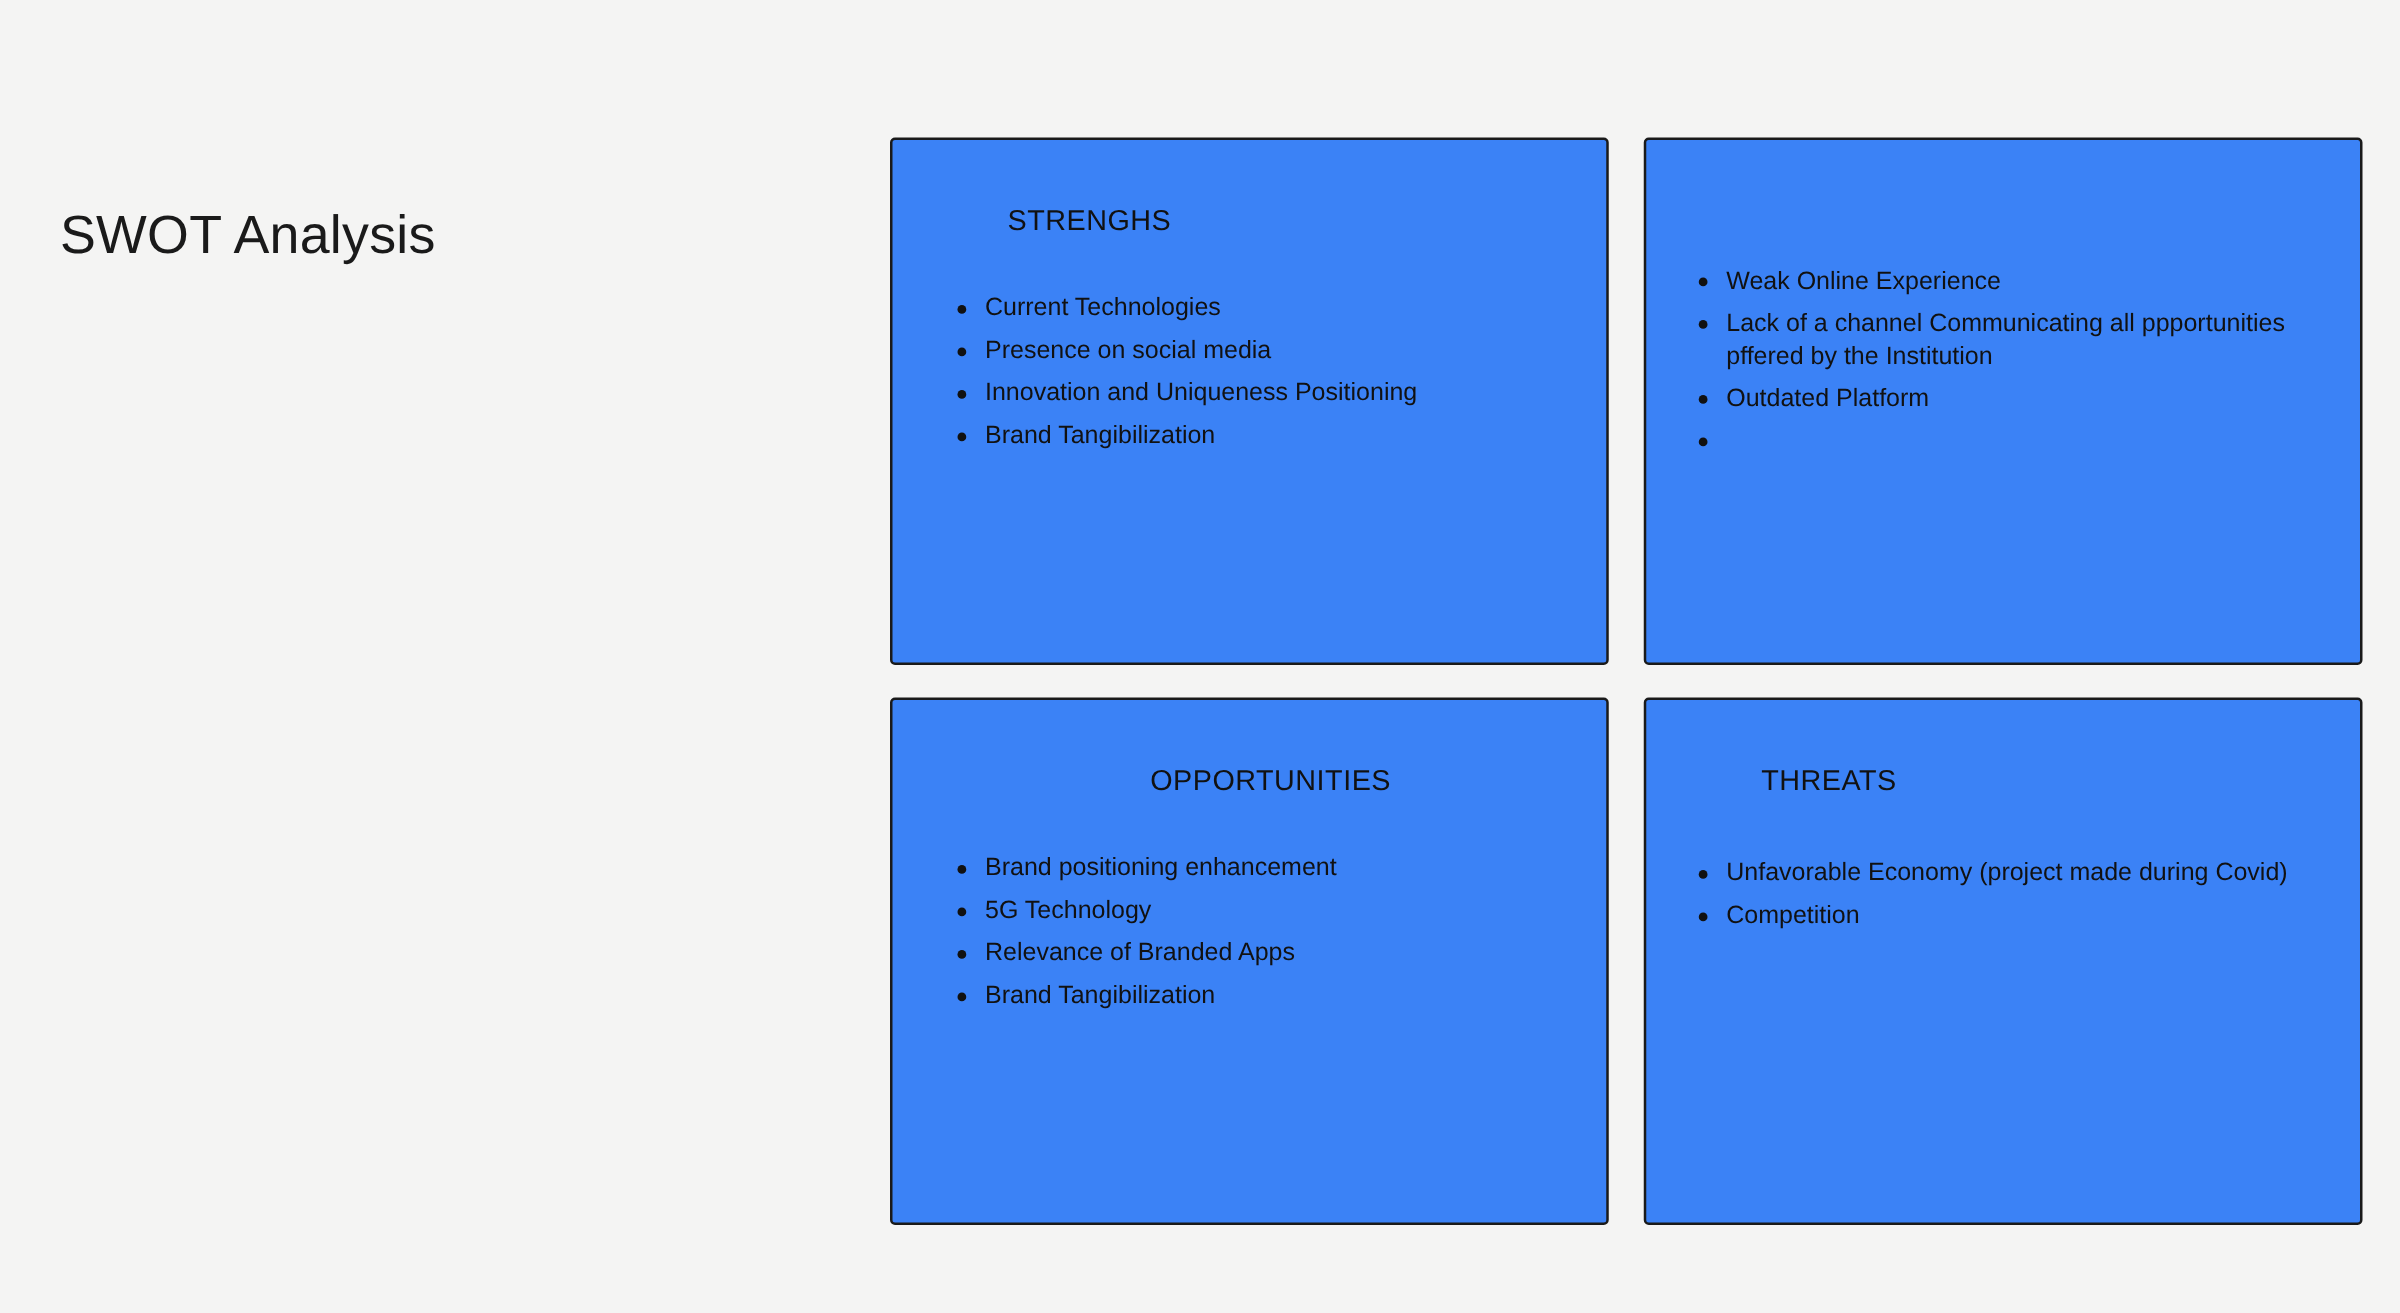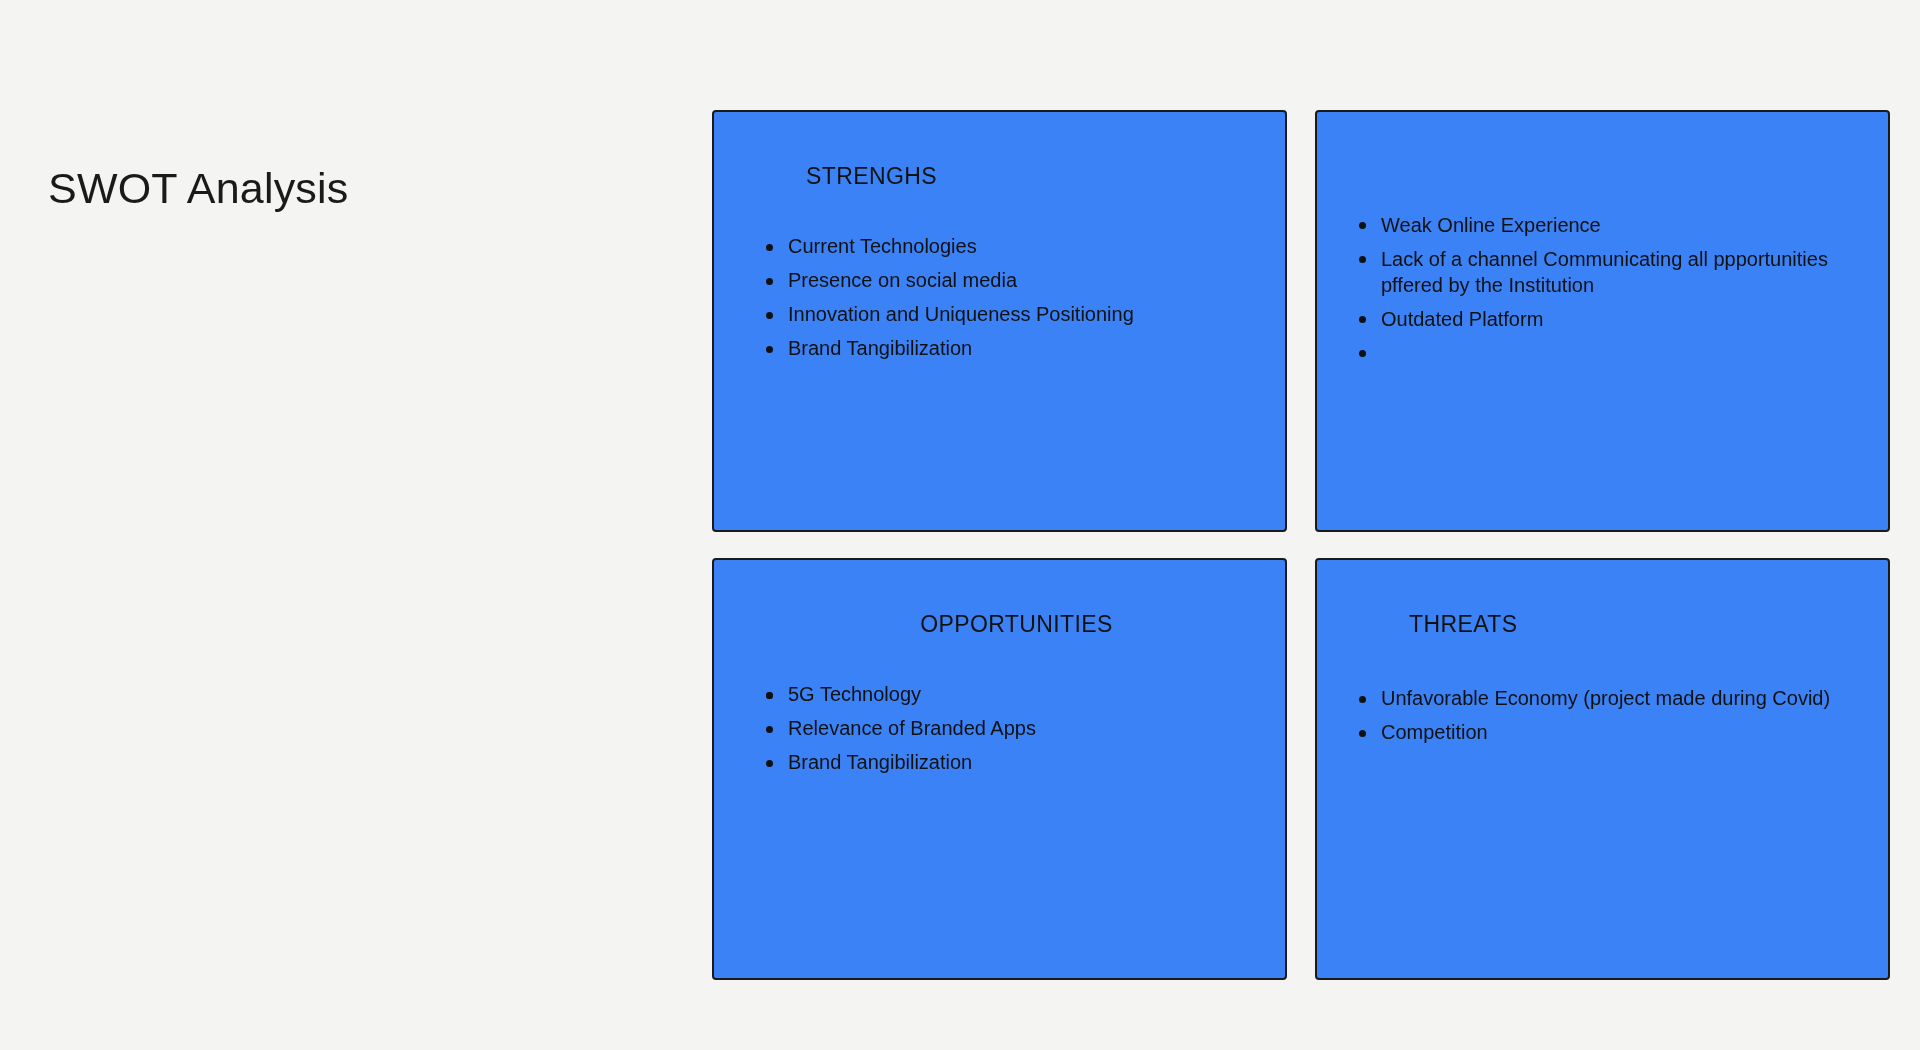--- a/index.html
+++ b/index.html
@@ -128,21 +128,21 @@
         <li><span class="bullet"></span><span>Weak Online Experience</span></li>
         <li><span class="bullet"></span><span>Lack of a channel Communicating all ppportunities pffered by the Institution</span></li>
         <li><span class="bullet"></span><span>Outdated Platform</span></li>
         <li><span class="bullet"></span></li>
       </ul>
     </div>
 
     <div class="swot-card" id="card-opportunities">
       <div class="card-title">OPPORTUNITIES</div>
       <ul class="card-list">
-        <li><span class="bullet"></span></li>
+        <li><span class="bullet"></span><span>Brand positioning enhancement</span></li>
         <li><span class="bullet"></span><span>5G Technology</span></li>
         <li><span class="bullet"></span><span>Relevance of Branded Apps</span></li>
         <li><span class="bullet"></span><span>Brand Tangibilization</span></li>
       </ul>
     </div>
 
     <div class="swot-card" id="card-threats">
       <div class="card-title">THREATS</div>
       <ul class="card-list">
         <li><span class="bullet"></span><span>Unfavorable Economy (project made during Covid)</span></li>

